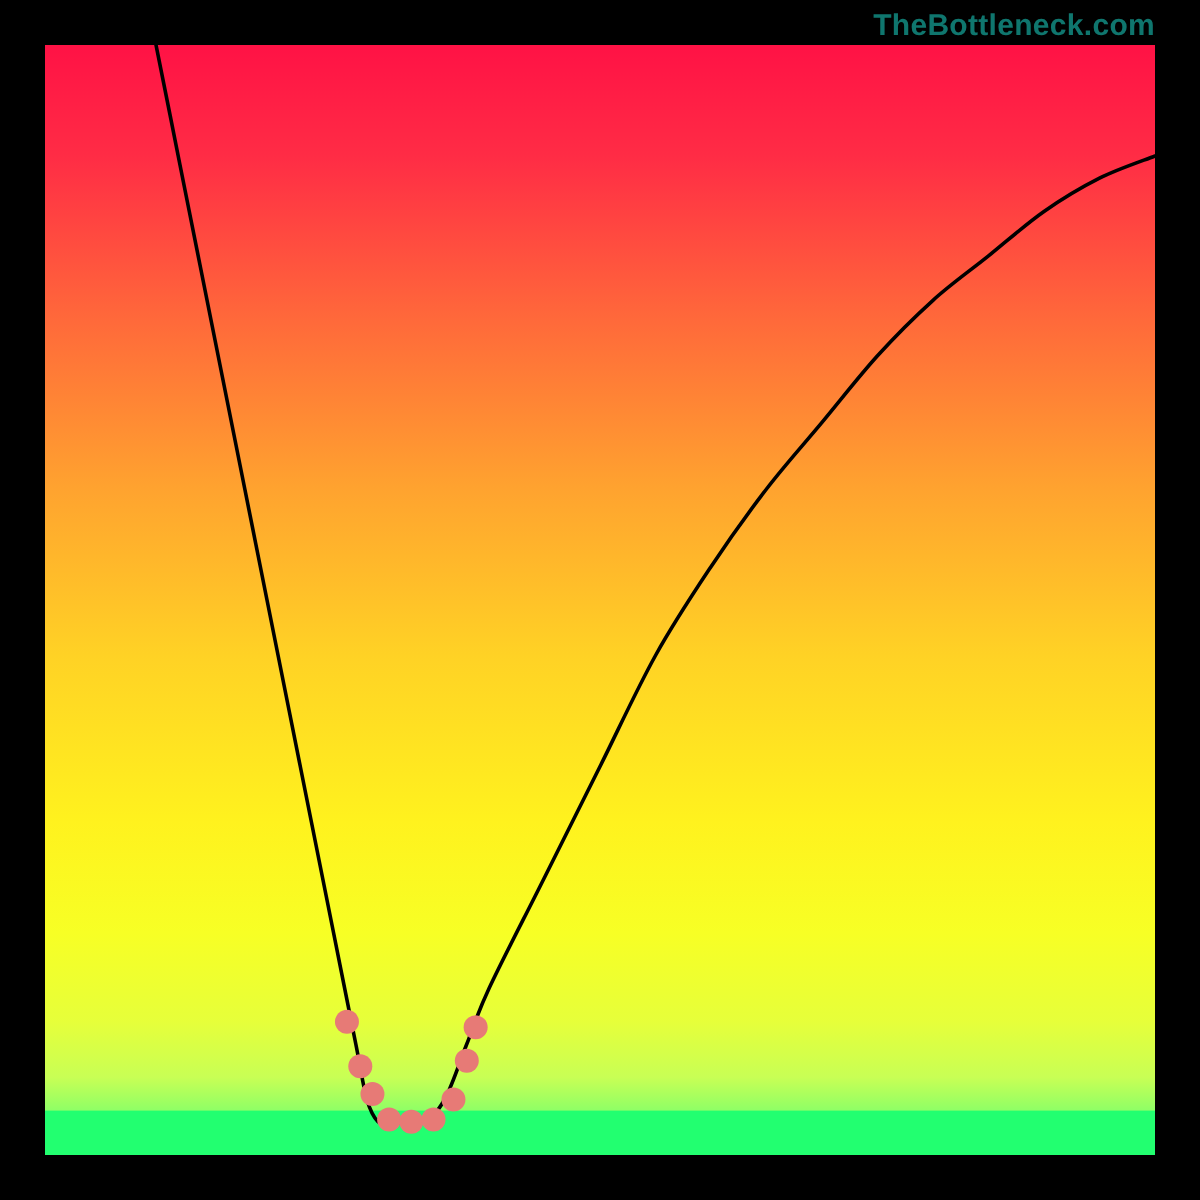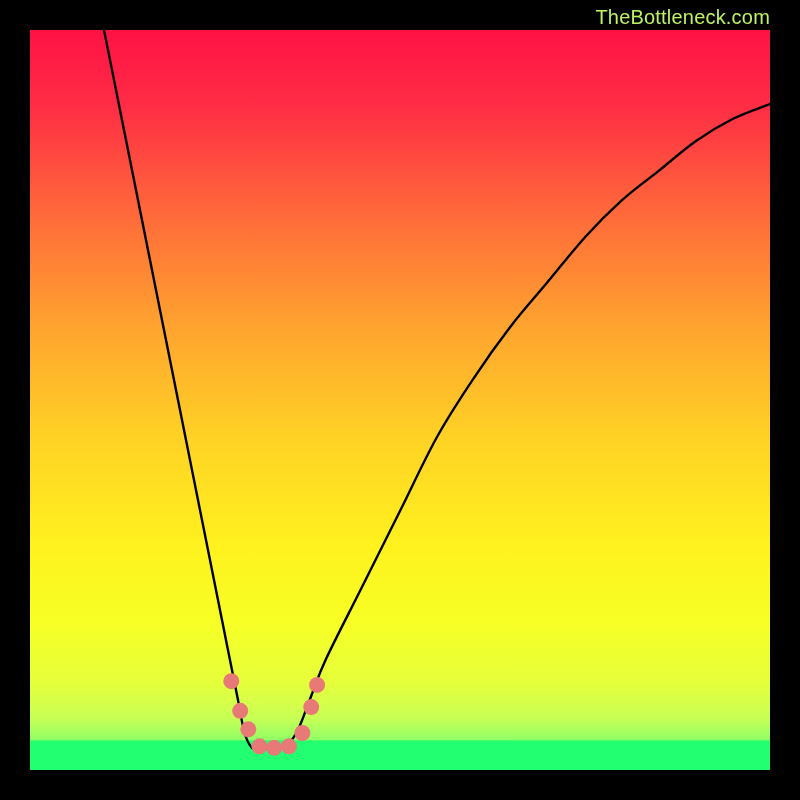--- a/index.html
+++ b/index.html
@@ -27,23 +27,23 @@
   }
   svg.bg {
     position: absolute;
     left: 0; top: 0;
     width: 740px; height: 740px;
   }
   .watermark {
     position: absolute;
     top: 6px;
     right: 30px;
-    color: #bef264;
+    color: #0f766e;
     font-size: 20px;
-    font-weight: 400;
+    font-weight: 700;
     letter-spacing: 0.2px;
     user-select: none;
   }
 </style>
 </head>
 <body>
 
 <div class="frame">
 
   <div class="plot">

